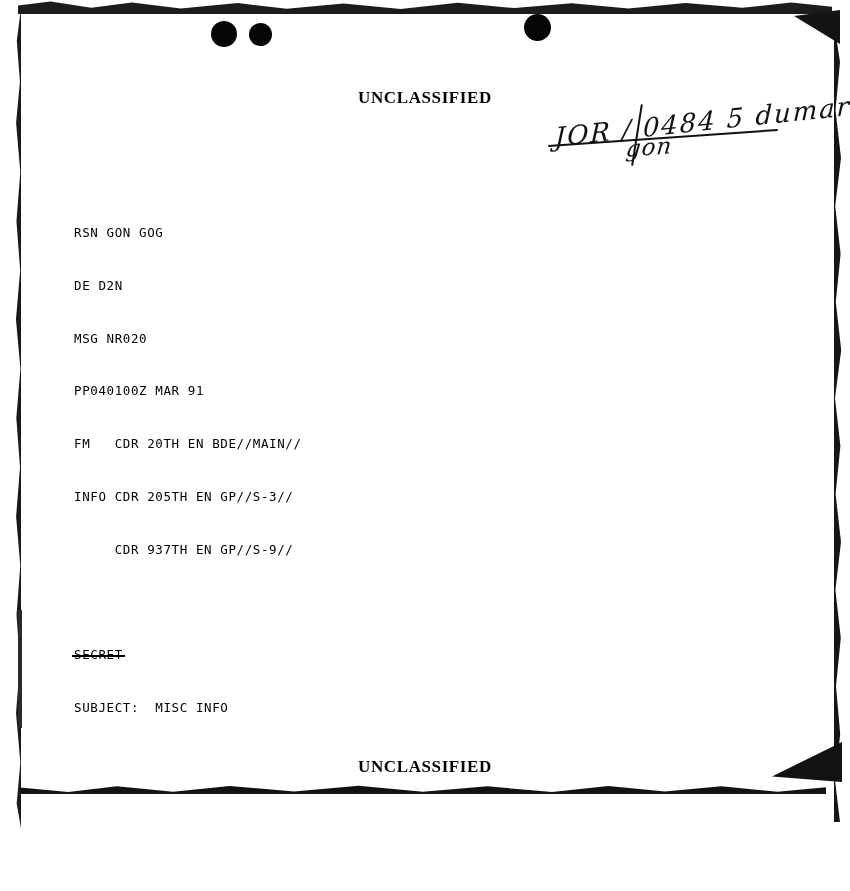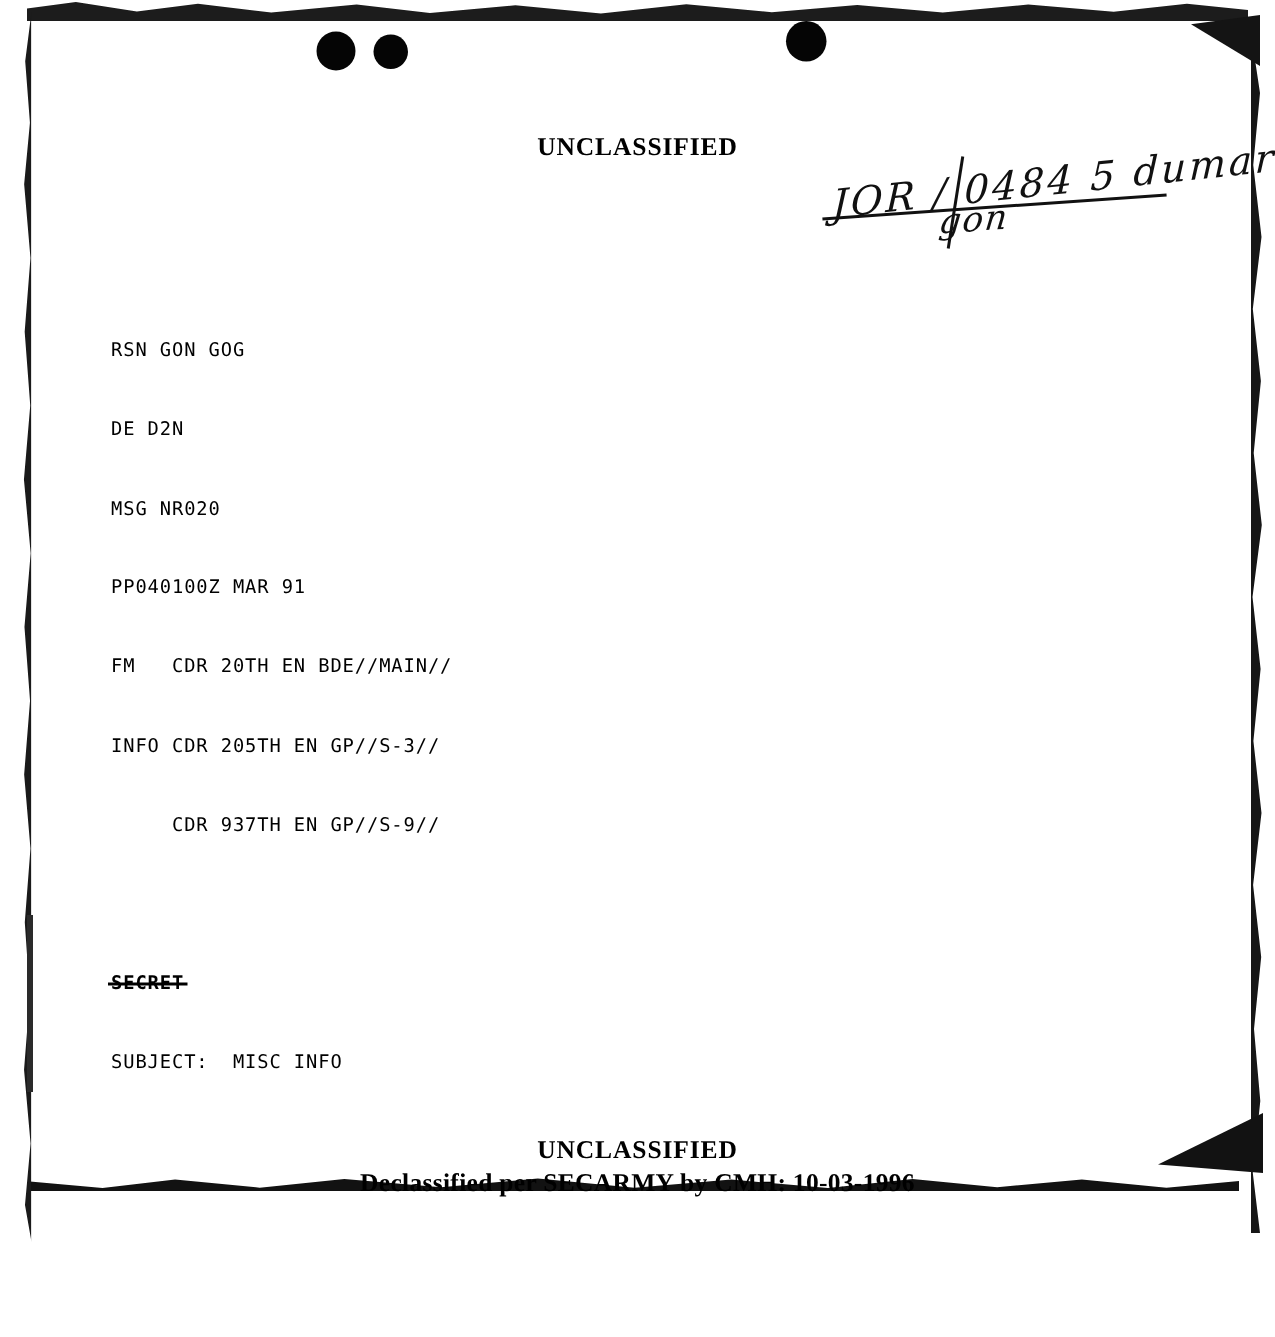--- a/index.html
+++ b/index.html
@@ -173,21 +173,20 @@
     white-space: pre-wrap;
     filter: contrast(1.15);
   }
   .tt-block { margin: 0 0 0 0; }
   .tt-gap { height: 17.6px; }
   .tt-line { white-space: pre; }
 
   .struck {
     position: relative;
     display: inline-block;
-    font-weight: bold;
   }
   .struck::after {
     content: "";
     position: absolute;
     left: -2px; right: -2px;
     top: 52%;
     height: 2px;
     background: #0d0d0d;
   }
 
@@ -255,15 +254,14 @@
 
     
     
 
     
 
   </div>
 
   <div class="banner-bottom">UNCLASSIFIED</div>
 
-  <div class="declass-line">Declassified per SECARMY by CMH: 10-03-1996</div>
 
 </div>
 
 </body></html>

